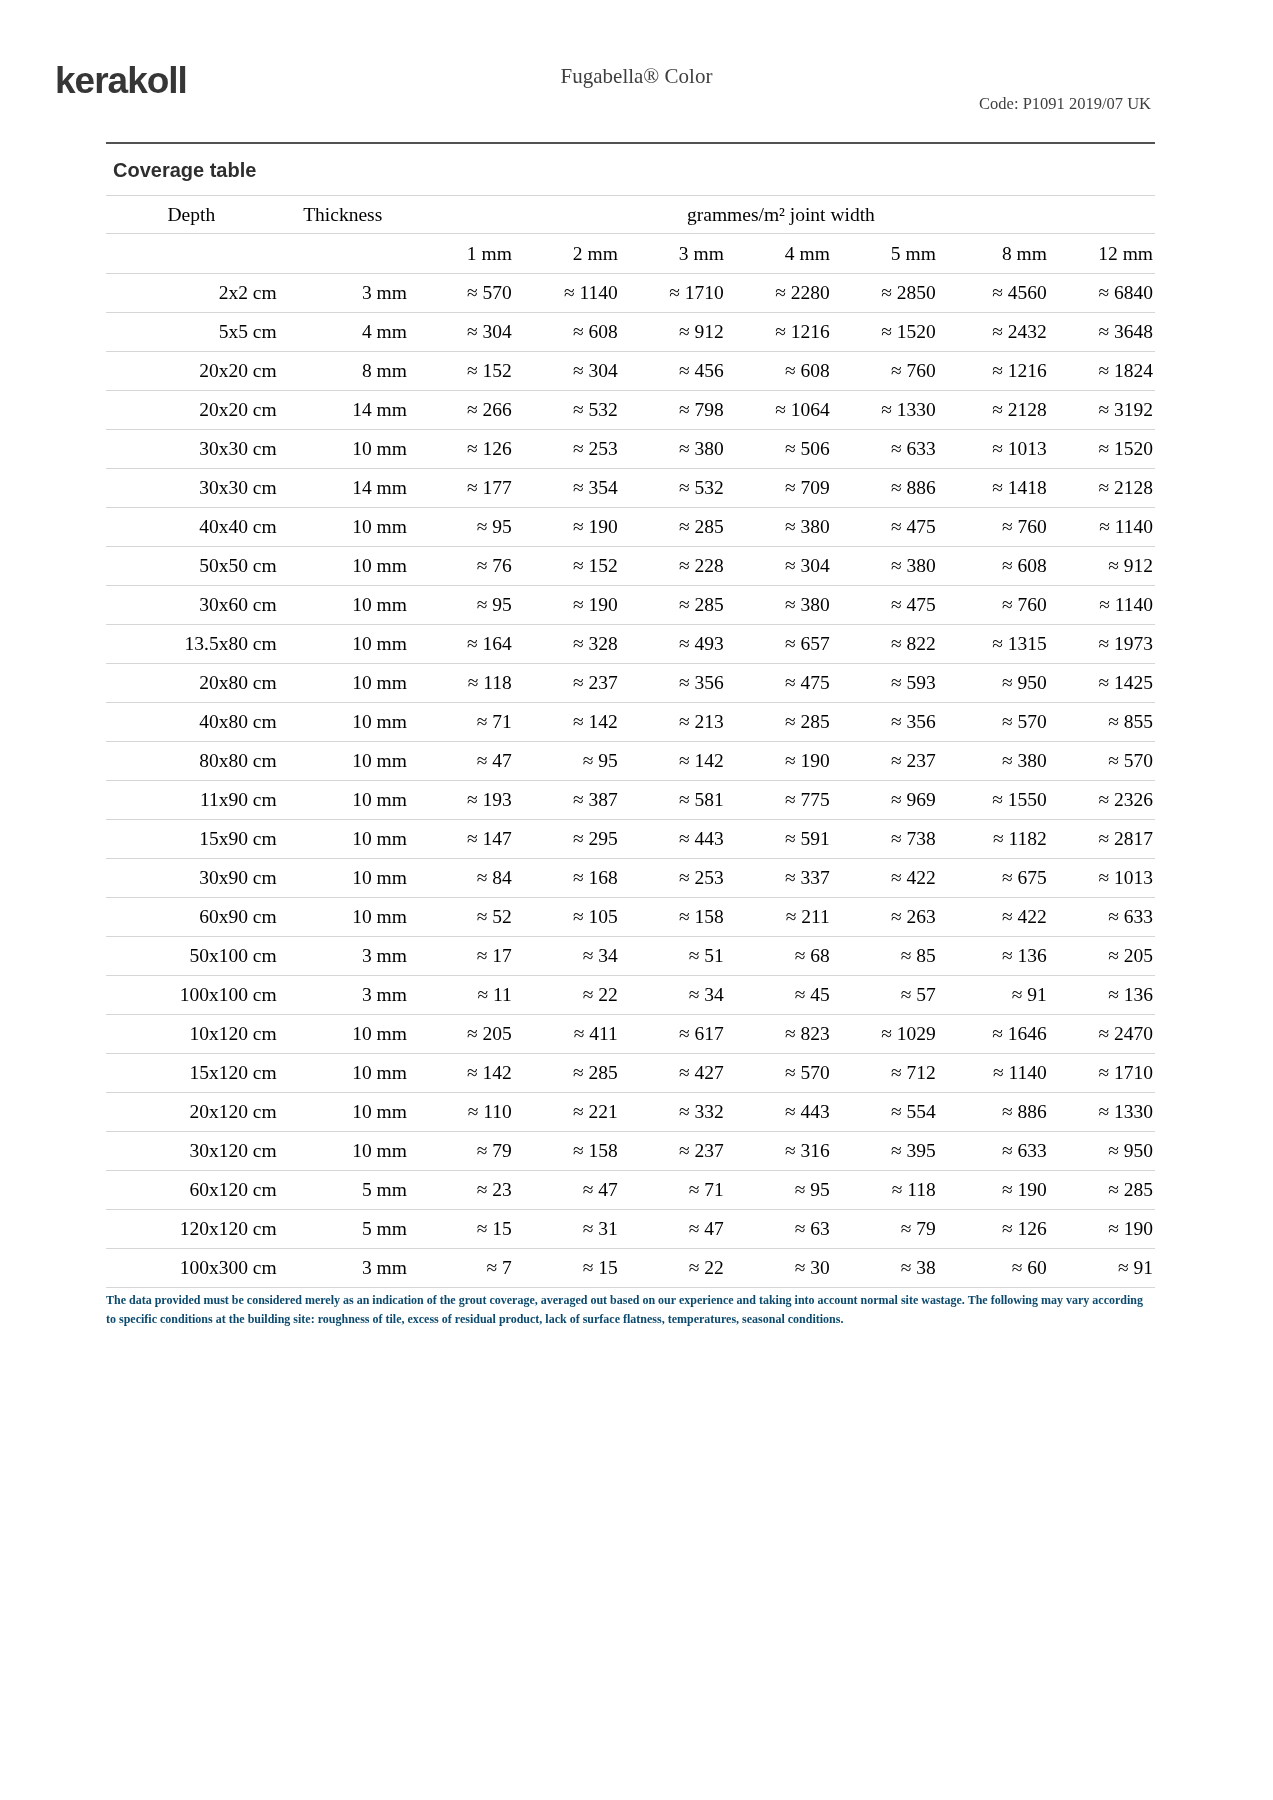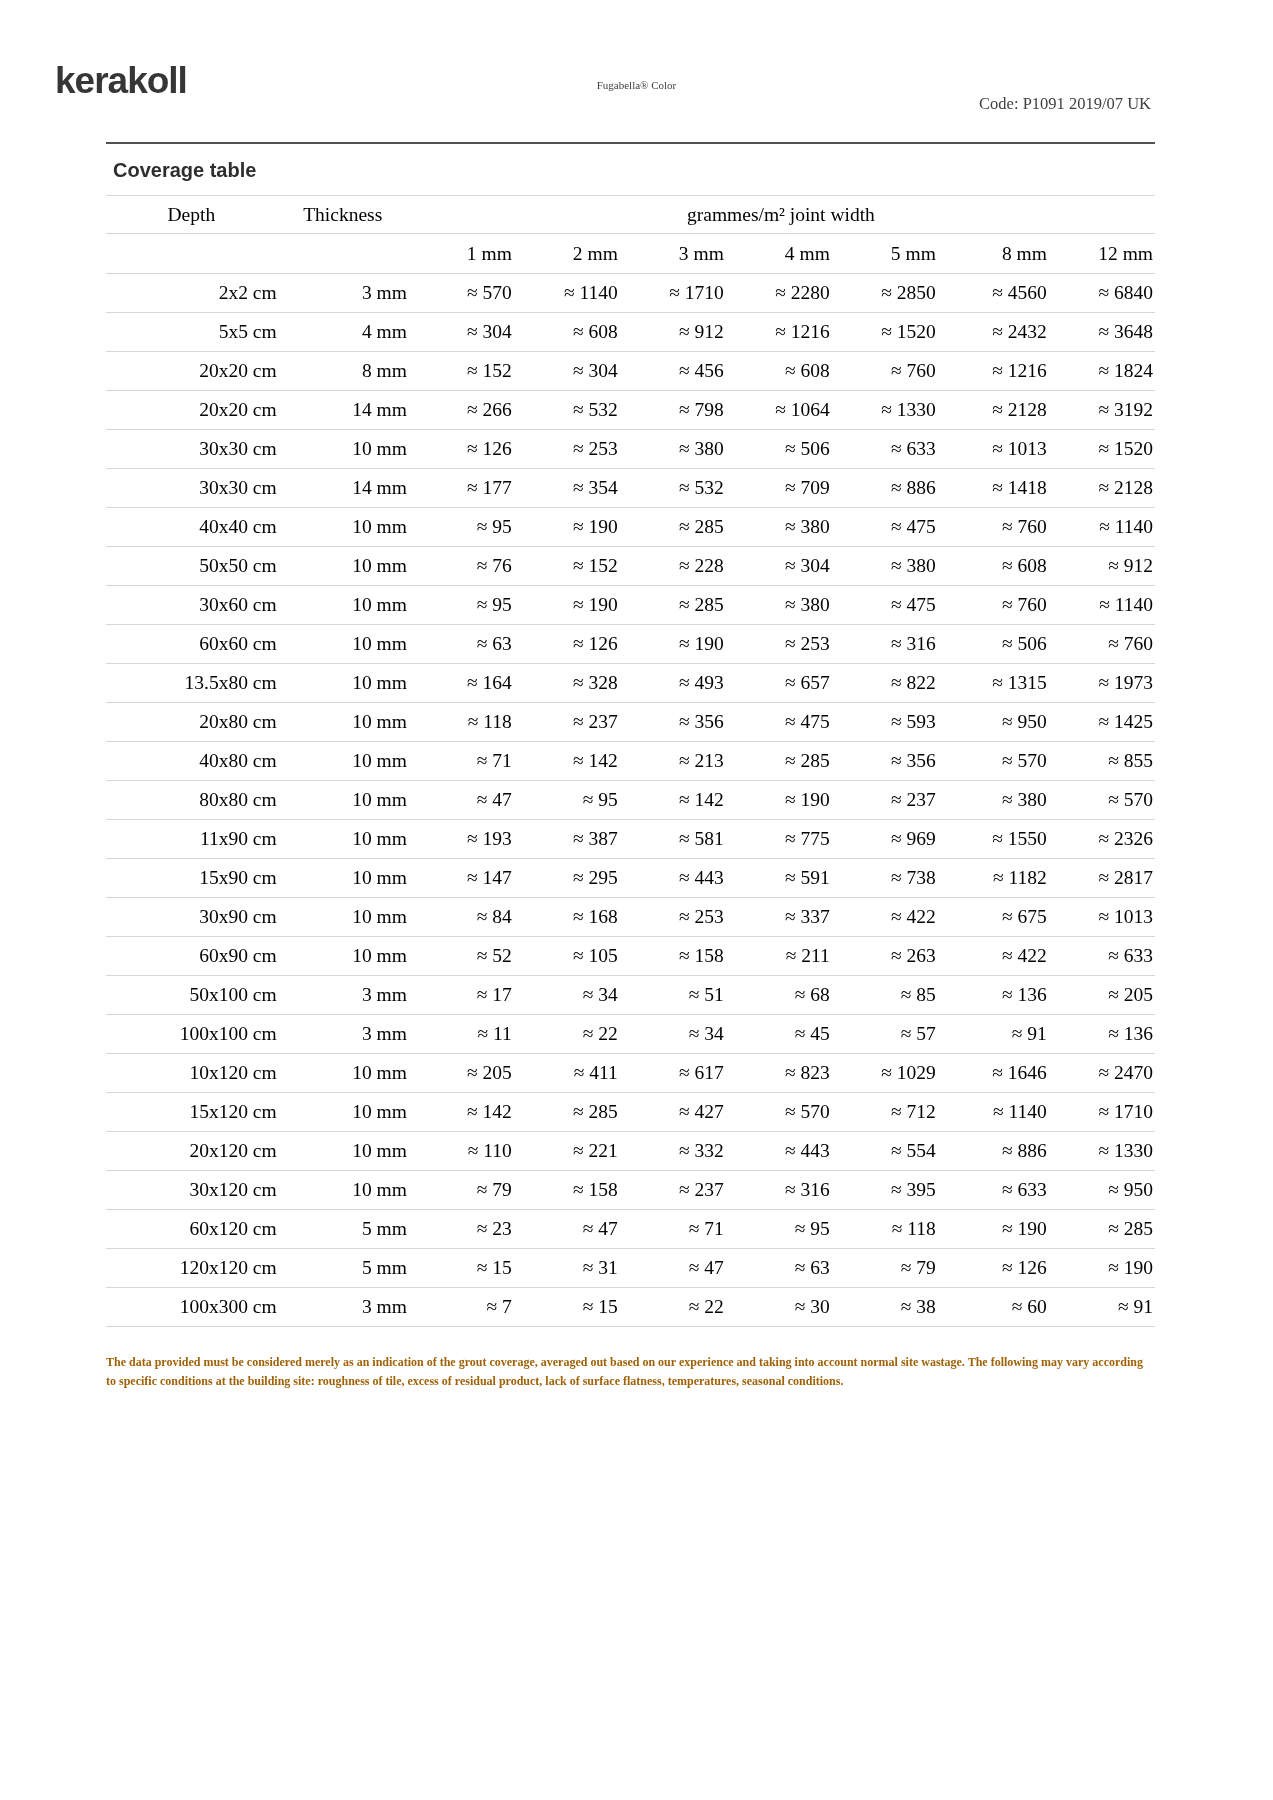--- a/index.html
+++ b/index.html
@@ -13,22 +13,22 @@
     overflow:hidden;
   }
   
   .logo {
     position:absolute; left:55px; top:60px;
     font-family:"Liberation Sans", sans-serif;
     font-weight:bold; font-size:37px; letter-spacing:-1px;
     color:#363636;
   }
   .product-name {
-    position:absolute; top:79px; left:0; width:100%;
-    text-align:center; font-size:11px; color:#3f3f3f;
+    position:absolute; top:64px; left:0; width:100%;
+    text-align:center; font-size:21px; color:#3f3f3f;
   }
   .doc-code {
     position:absolute; top:79px; right:122px;
     font-size:16.5px; color:#3f3f3f;margin-top:15px;
   }
   
   .content {
     position:absolute; left:106px; top:142px; width:1049px;
   }
   .top-rule { border-top:2px solid #525252; width:100%; }
@@ -50,23 +50,23 @@
   th.h-depth { text-align:center; }
   th.h-thickness { text-align:center; }
   th.h-group { text-align:center; }
   tr.mm-row { border-top:1px solid #d6d6d6; height:40px; }
   tr.mm-row th { text-align:right; }
   tbody tr { border-top:1px solid #d6d6d6; height:39px; }
   tbody tr:last-child { border-bottom:1px solid #d6d6d6; }
   td.c-depth, td.c-thickness, td.c-val { text-align:right; }
   
   .footnote {
-    margin-top:26px;
+    margin-top:3px;
     font-size:12px; font-weight:bold; line-height:1.6;
-    color:#a16207; max-width:1049px;
+    color:#0c4a6e; max-width:1049px;
   }
 </style>
 </head>
 <body>
 
 <div class="page">
 
   <div class="logo">kerakoll</div>
   <div class="product-name">Fugabella® Color</div>
   <div class="doc-code">Code: P1091 2019/07 UK</div>
@@ -202,31 +202,20 @@
             <td class="c-thickness">10 mm</td>
             <td class="c-val">≈ 95</td>
             <td class="c-val">≈ 190</td>
             <td class="c-val">≈ 285</td>
             <td class="c-val">≈ 380</td>
             <td class="c-val">≈ 475</td>
             <td class="c-val">≈ 760</td>
             <td class="c-val">≈ 1140</td>
           </tr>
           <tr>
-            <td class="c-depth">60x60 cm</td>
-            <td class="c-thickness">10 mm</td>
-            <td class="c-val">≈ 63</td>
-            <td class="c-val">≈ 126</td>
-            <td class="c-val">≈ 190</td>
-            <td class="c-val">≈ 253</td>
-            <td class="c-val">≈ 316</td>
-            <td class="c-val">≈ 506</td>
-            <td class="c-val">≈ 760</td>
-          </tr>
-          <tr>
             <td class="c-depth">13.5x80 cm</td>
             <td class="c-thickness">10 mm</td>
             <td class="c-val">≈ 164</td>
             <td class="c-val">≈ 328</td>
             <td class="c-val">≈ 493</td>
             <td class="c-val">≈ 657</td>
             <td class="c-val">≈ 822</td>
             <td class="c-val">≈ 1315</td>
             <td class="c-val">≈ 1973</td>
           </tr>

